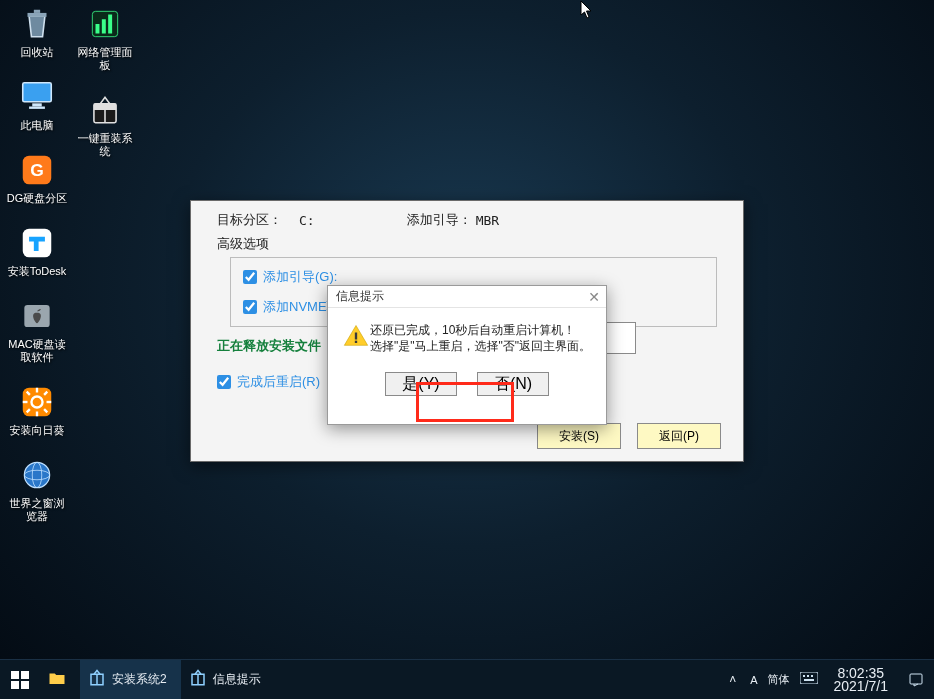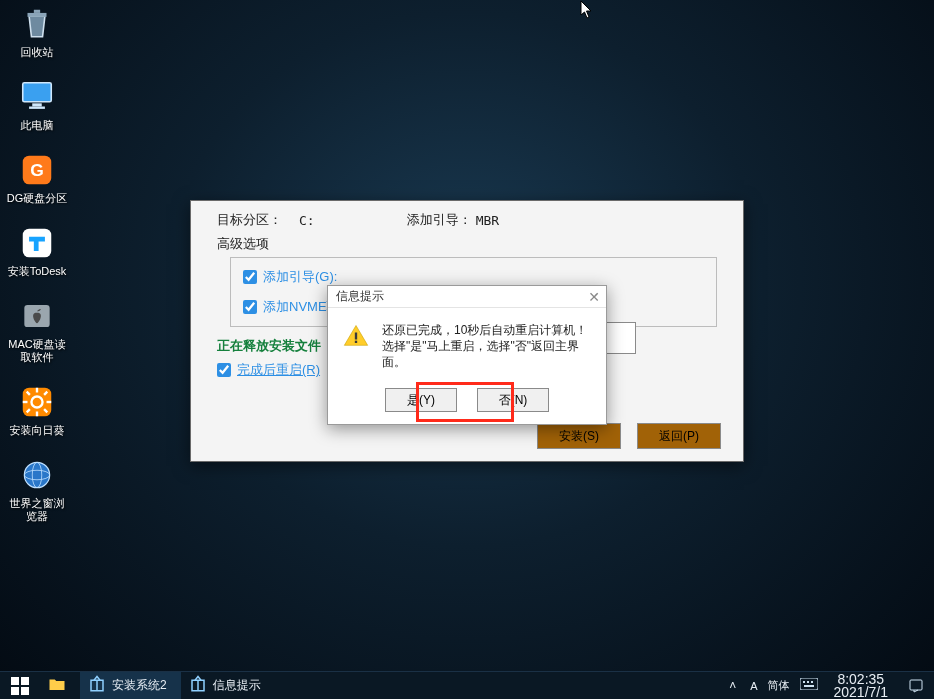--- a/index.html
+++ b/index.html
@@ -38,58 +38,58 @@
   }
   .installer .body { padding: 10px 26px 12px 26px; font-size: 13px; color: #222; }
   .row { display: flex; align-items: center; margin-bottom: 6px; }
   .row .k { width: 78px; }
   .row .v { margin-left: 4px; font-family: SimSun, monospace; }
   .section-label { margin-bottom: 4px; font-size: 13px; color: #222; }
   .checks { border: 1px solid #bcbcbc; padding: 10px 12px; display: flex; flex-direction: column; gap: 12px; position: relative; margin-left: 13px; }
   .progress-line { color: #15803d; font-weight: bold; margin-top: 10px; }
   .check { display: flex; align-items: center; gap: 6px; color: #2d8fe4; }
   .check input[type=checkbox]{ accent-color: #2d8fe4; width:14px; height:14px; }
-  .bottom-check { margin-top: 6px; text-decoration: underline; }
+  .bottom-check { margin-top: 18px; }
 
   .side-input {
     position: absolute; left: 566px; top: 322px;
     width: 70px; height: 32px; border: 1px solid #8a8a8a; background: #fff;
   }
 
   .action-btns { position: absolute; right: 22px; bottom: 12px; display: flex; gap: 16px; }
   .btn {
-    min-width: 84px; height: 26px; border: 1px solid #8a8a8a; background: #a16207;
+    min-width: 84px; height: 26px; border: 1px solid #8a8a8a; background: #fef9c3;
     font-size: 12px; cursor: pointer; display: inline-flex; align-items: center; justify-content: center;
   }
 
   
   .modal {
     position: absolute;
     left: 327px; top: 285px;
     width: 280px; height: 140px;
     background: #fff; border: 1px solid #9a9a9a;
     box-shadow: 0 4px 16px rgba(0,0,0,.4);
     z-index: 10;
   }
   .modal .mtitle {
     height: 22px; background: #fff; border-bottom: 1px solid #e4e4e4;
     display: flex; align-items: center; justify-content: space-between;
     padding: 0 6px 0 8px; font-size: 12px; color: #333;
   }
   .modal .mtitle .close { color: #888; cursor: pointer; font-size: 14px; }
-  .modal .mbody { padding: 14px 14px 0 14px; display: flex; gap: 12px; }
+  .modal .mbody { padding: 14px 14px 0 14px; display: flex; }
   .warn-icon svg { width: 28px; height: 28px; }
   .modal .msg { font-size: 12px; line-height: 16px; color: #222; }
   .modal .mbtns { display: flex; justify-content: center; gap: 20px; margin-top: 18px; }
-  .modal .mbtn { width: 72px; height: 24px; border: 1px solid #8a8a8a; background: #f0f0f0; font-size: 12px; cursor: pointer; }
+  .modal .mbtn { width: 72px; height: 24px; border: 1px solid #8a8a8a; background: #f0f0f0; font-size: 16px; cursor: pointer; }
   .yes-highlight { position: absolute; left: 416px; top: 382px; width: 98px; height: 40px; border: 3px solid #ff2a1a; z-index: 11; pointer-events: none; }
 
   
   .taskbar {
-    position: absolute; left: 0; bottom: 0; width: 100%; height: 28px;
+    position: absolute; left: 0; bottom: 0; width: 100%; height: 40px;
     background: #0a1824; border-top: 1px solid #1a3045;
     display: flex; align-items: flex-start; color: #e8eef4;
   }
   .taskbar .start { width: 40px; height: 100%; display:flex; align-items:center; justify-content:center; cursor:pointer; }
   .taskbar .tbtn { height: 100%; padding: 0 14px 0 8px; display:flex; align-items:center; gap:6px; cursor:pointer; }
   .taskbar .tbtn.active { background: #16324a; }
   .taskbar .tbtn .ticon svg { width:18px; height:18px; }
   .taskbar .tlabel { font-size: 12px; }
   .taskbar .spacer { flex: 1; }
   .tray { display:flex; align-items:center; gap:10px; padding-right: 6px; height:100%; }
@@ -179,20 +179,44 @@
             <circle cx="24" cy="24" r="16" fill="#2a77c9"></circle>
             <ellipse cx="24" cy="24" rx="16" ry="6" fill="none" stroke="#bfe0ff" stroke-width="1"></ellipse>
             <ellipse cx="24" cy="24" rx="6" ry="16" fill="none" stroke="#bfe0ff" stroke-width="1"></ellipse>
             <circle cx="24" cy="24" r="16" fill="none" stroke="#bfe0ff" stroke-width="1.5"></circle>
           </svg>
       </div>
       <div class="lbl">世界之窗浏览器</div>
     </div>
   </div>
 
+  <div class="dcol c2">
+    <div class="dicon">
+      <div class="glyph">
+        <svg viewBox="0 0 48 48">
+            <rect x="8" y="8" width="32" height="32" rx="4" fill="#0a2a1a" stroke="#3aff8a" stroke-width="1"></rect>
+            <rect x="12" y="24" width="5" height="12" fill="#3aff8a"></rect>
+            <rect x="20" y="18" width="5" height="18" fill="#3aff8a"></rect>
+            <rect x="28" y="12" width="5" height="24" fill="#3aff8a"></rect>
+          </svg>
+      </div>
+      <div class="lbl">网络管理面板</div>
+    </div>
+    <div class="dicon">
+      <div class="glyph">
+        <svg viewBox="0 0 48 48">
+            <rect x="10" y="16" width="28" height="24" rx="2" fill="#1a1a1a" stroke="#e0e0e0" stroke-width="2"></rect>
+            <rect x="10" y="16" width="28" height="8" fill="#e0e0e0"></rect>
+            <line x1="24" y1="16" x2="24" y2="40" stroke="#e0e0e0" stroke-width="2"></line>
+            <path d="M18 16 L24 8 L30 16" fill="none" stroke="#e0e0e0" stroke-width="2"></path>
+          </svg>
+      </div>
+      <div class="lbl">一键重装系统</div>
+    </div>
+  </div>
 </div>
 
 <div class="installer">
   <div class="body">
     <div class="row">
       <span class="k">目标分区：</span>
       <span class="v">C:</span>
       <span class="k2" style="margin-left:92px">添加引导：</span>
       <span class="v">MBR</span>
     </div>

